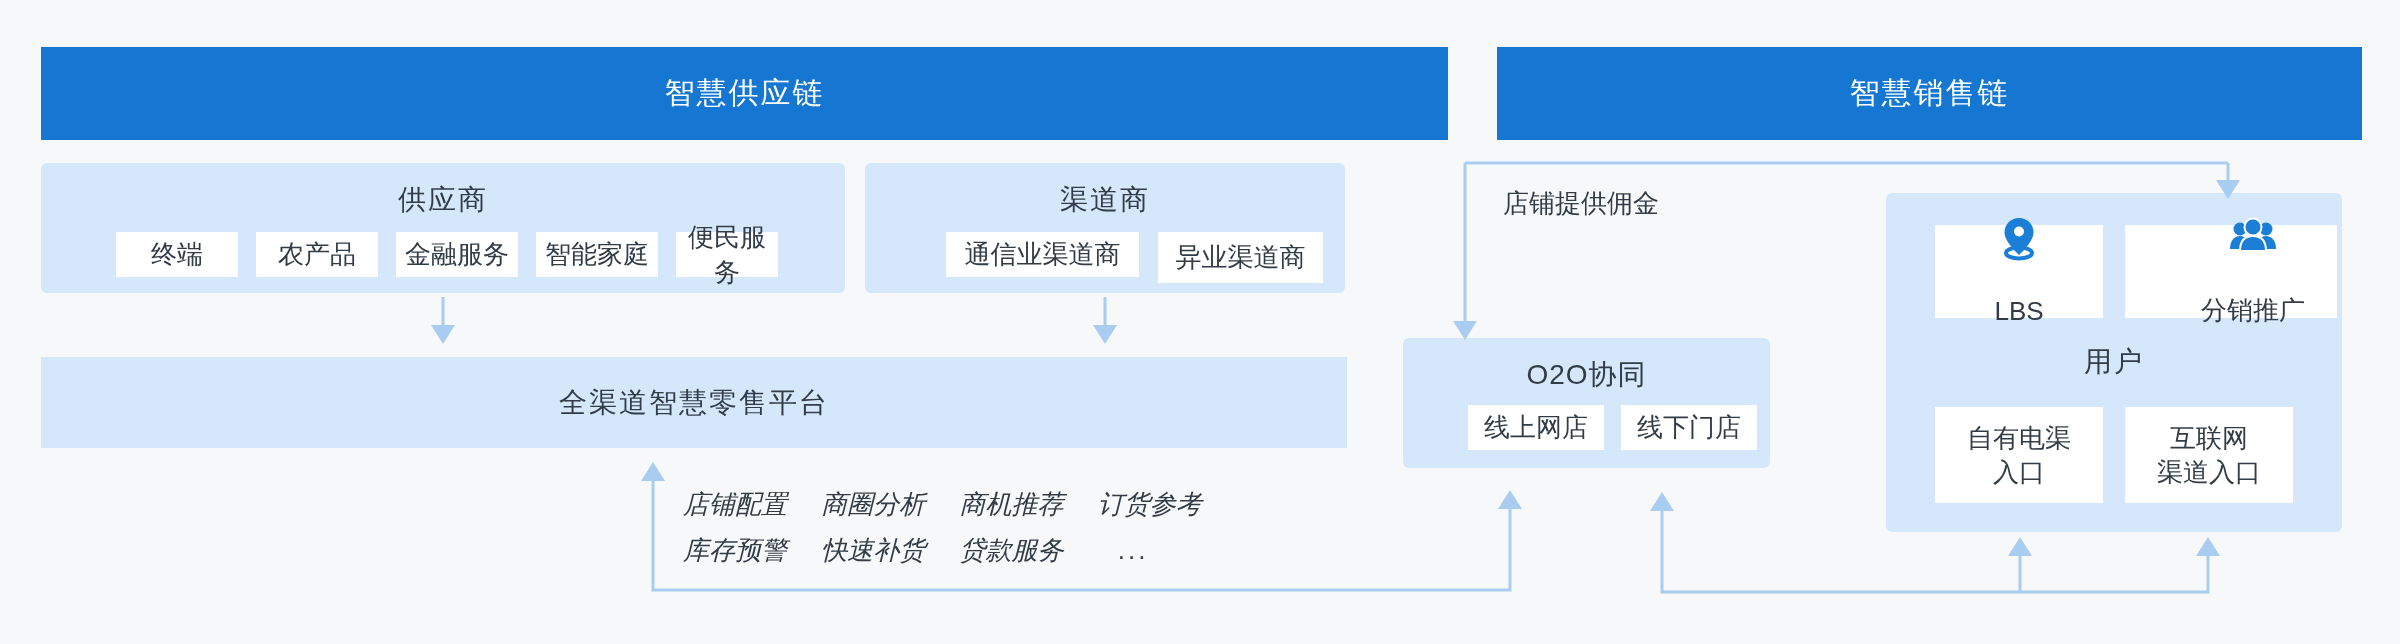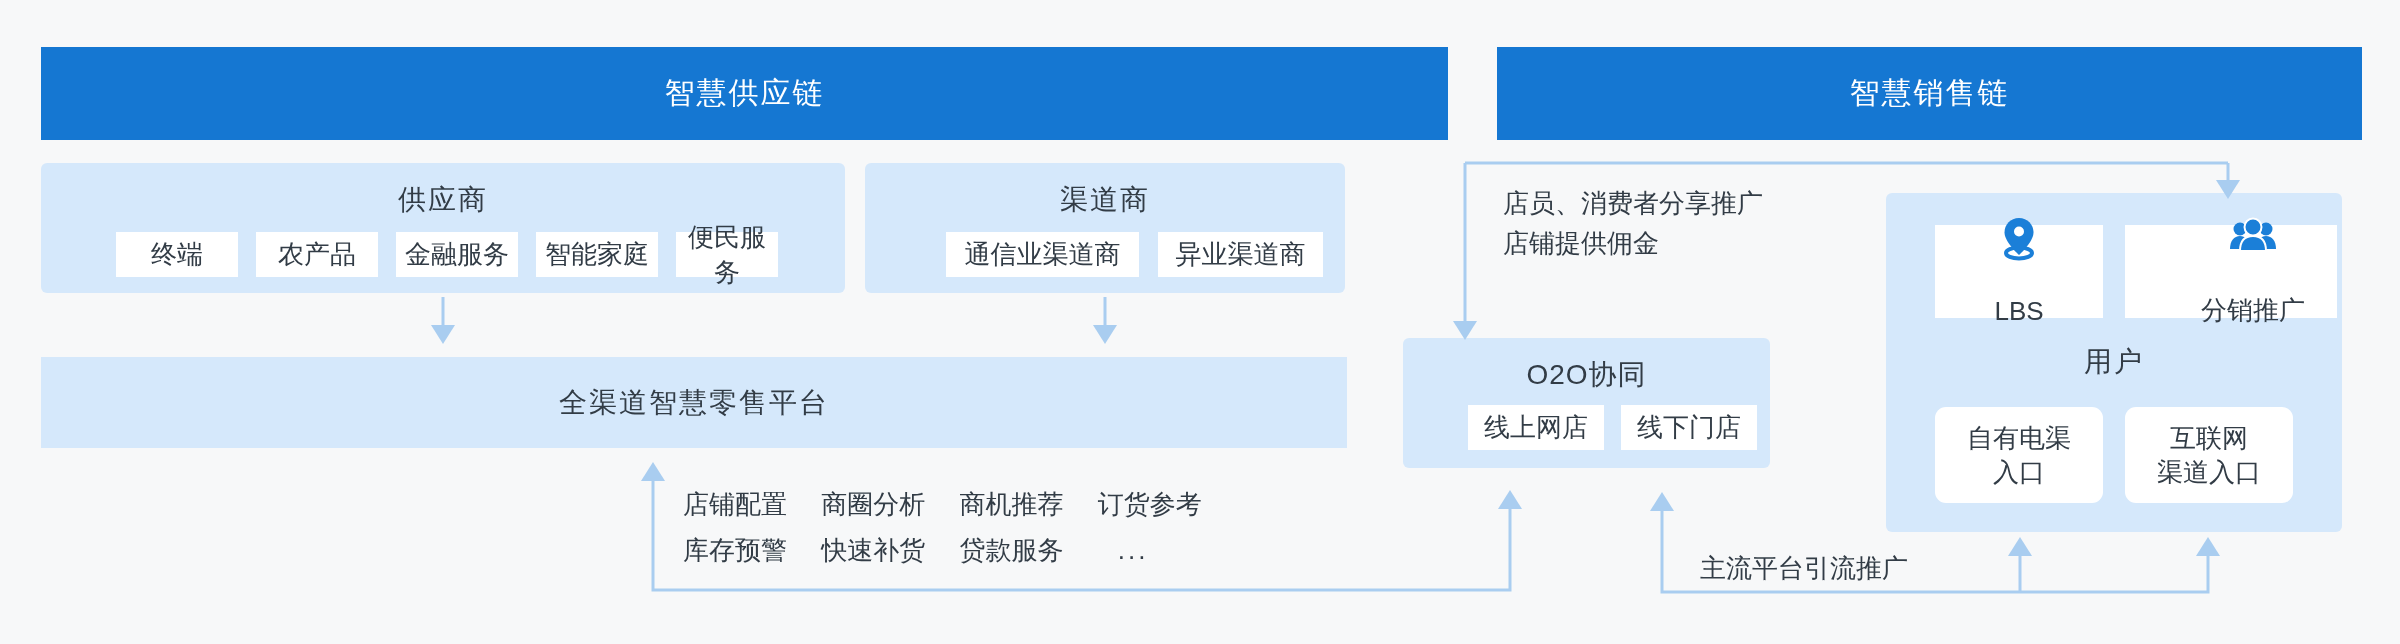--- a/index.html
+++ b/index.html
@@ -22,34 +22,34 @@
     position:absolute;background:#ffffff;display:flex;align-items:center;
     justify-content:center;font-size:26px;color:#323c46;text-align:center;margin-left:26px;
   }
   .platform-bar{
     position:absolute;left:41px;top:357px;width:1306px;height:91px;
     background:#d5e8fb;display:flex;align-items:center;justify-content:center;
     font-size:28px;letter-spacing:2px;
   }
   .features{position:absolute;left:683px;top:481px;font-size:26px;color:#323c46;}
   .features .frow{height:46px;line-height:46px;white-space:nowrap;}
-  .features .fitem{display:inline-block;margin-right:27px;}
+  .features .fitem{display:inline-block;margin-right:27px;font-style:italic;}
   .features .fdots{display:inline-block;margin-left:20px;letter-spacing:3px;}
   .note{position:absolute;font-size:26px;color:#323c46;white-space:nowrap;}
   .note .nline{height:40px;line-height:40px;}
   .card{
     position:absolute;background:#ffffff;display:flex;flex-direction:column;
     align-items:center;justify-content:center;gap:32px;
   }
   .card .icon-wrap{height:48px;display:flex;align-items:center;justify-content:center;}
   .card .card-label{font-size:26px;color:#323c46;margin-top:2px;}
   .entry{
     position:absolute;background:#ffffff;display:flex;flex-direction:column;
     align-items:center;justify-content:center;font-size:26px;line-height:34px;
-    text-align:center;color:#323c46;border-radius:11px;
+    text-align:center;color:#323c46;
   }
   svg.overlay{position:absolute;left:0;top:0;pointer-events:none;}
 </style>
 </head>
 <body>
 
 <div class="canvas">
 
   <div class="hdr" style="left:1497px;width:865px;">智慧销售链</div>
   <div class="hdr" style="left:41px;width:1407px;">智慧供应链</div>
@@ -60,21 +60,21 @@
   <div class="wbox" style="left:90px;top:232px;width:122px;height:45px;">终端</div>
   <div class="wbox" style="left:230px;top:232px;width:122px;height:45px;">农产品</div>
   <div class="wbox" style="left:370px;top:232px;width:122px;height:45px;">金融服务</div>
   <div class="wbox" style="left:510px;top:232px;width:122px;height:45px;">智能家庭</div>
   <div class="wbox" style="left:650px;top:232px;width:102px;height:45px;">便民服务</div>
 
   <div class="panel" style="left:865px;top:163px;width:480px;height:130px;">
     <div class="panel-title" style="top:18px;">渠道商</div>
   </div>
   <div class="wbox" style="left:920px;top:232px;width:193px;height:45px;">通信业渠道商</div>
-  <div class="wbox" style="left:1132px;top:232px;width:165px;height:45px;">异业渠道商</div>
+  <div class="wbox" style="left:1132px;top:232px;width:165px;height:51px;">异业渠道商</div>
 
   <div class="platform-bar">全渠道智慧零售平台</div>
 
   <div class="features">
     <div class="frow">
       <span class="fitem">店铺配置</span>
       <span class="fitem">商圈分析</span>
       <span class="fitem">商机推荐</span>
       <span class="fitem">订货参考</span>
     </div>
@@ -86,21 +86,20 @@
     </div>
   </div>
 
   <div class="panel" style="left:1403px;top:338px;width:367px;height:130px;">
     <div class="panel-title" style="top:18px;letter-spacing:1px;">O2O协同</div>
   </div>
   <div class="wbox" style="left:1442px;top:405px;width:136px;height:45px;">线上网店</div>
   <div class="wbox" style="left:1595px;top:405px;width:136px;height:45px;">线下门店</div>
 
   <div class="note" style="left:1503px;top:183px;">
-    <div class="nline">店员、消费者分享推广</div>
     <div class="nline">店铺提供佣金</div>
   </div>
 
   <div class="panel" style="left:1886px;top:193px;width:456px;height:339px;">
     <div class="panel-title" style="top:150px;">用户</div>
   </div>
 
   <div class="card" style="left:1935px;top:225px;width:168px;height:93px;">
     <div class="icon-wrap">
       <svg width="44" height="46" viewBox="0 0 44 46">
@@ -128,21 +127,20 @@
 
   <div class="entry" style="left:1935px;top:407px;width:168px;height:96px;">
     <div>自有电渠</div>
     <div>入口</div>
   </div>
   <div class="entry" style="left:2125px;top:407px;width:168px;height:96px;">
     <div>互联网</div>
     <div>渠道入口</div>
   </div>
 
-  <div class="note" style="left:1700px;top:551px;">主流平台引流推广</div>
 
   <svg class="overlay" width="2400" height="644" viewBox="0 0 2400 644">
     <g stroke="#a9cdf0" stroke-width="3" fill="none">
 
       <g>
         <path d="M443 297 L443 326"></path>
       </g>
 
       <g>
         <path d="M1105 297 L1105 326"></path>

